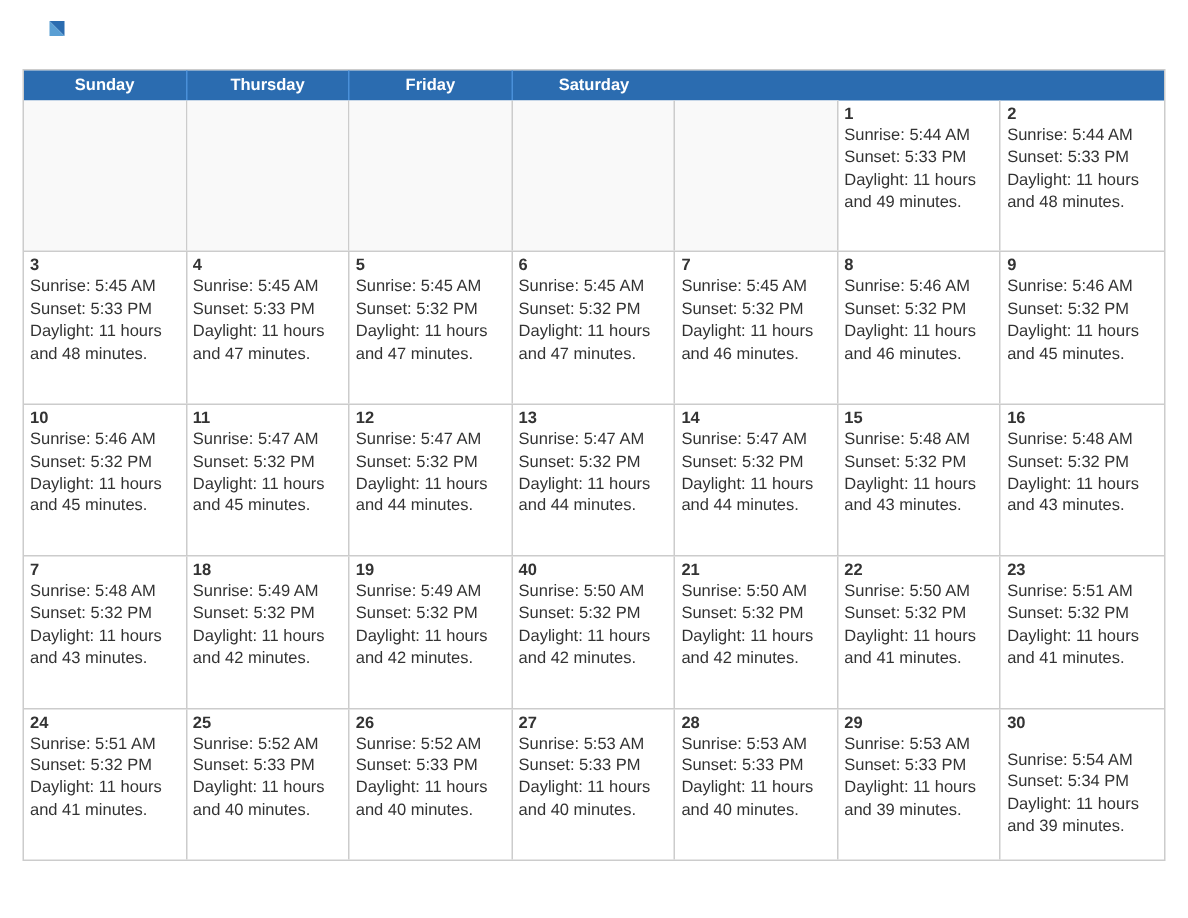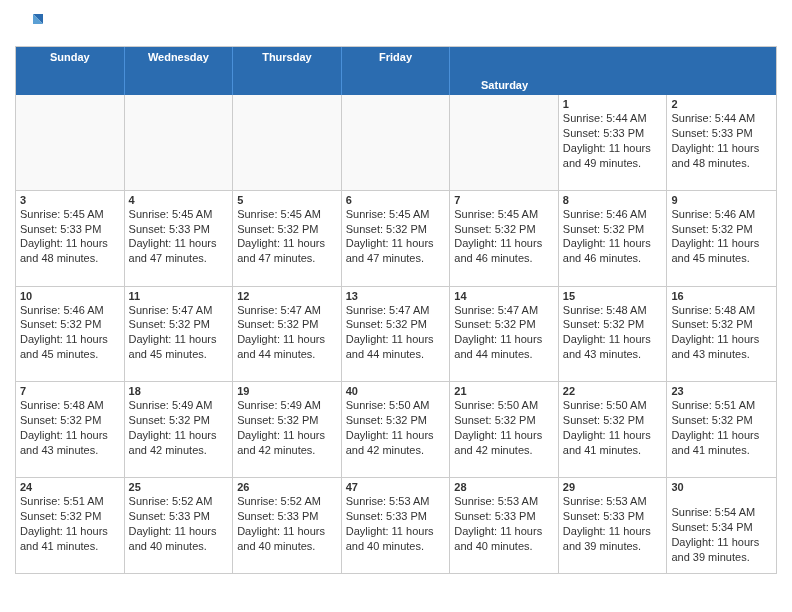--- a/index.html
+++ b/index.html
@@ -72,21 +72,21 @@
       background: #2b6cb0;
     }
     .cal-header-cell {
       color: #fff;
       font-size: 11px;
       font-weight: bold;
       text-align: center;
       padding: 4px 2px;
       border-right: 1px solid #4a90d9;
     }
-    .cal-header-cell:last-child { border-right: none; margin-top: 28px; }
+    .cal-header-cell:last-child { border-right: none; }
     .cal-body {
       flex: 1;
       display: flex;
       flex-direction: column;
     }
     .cal-row {
       display: grid;
       grid-template-columns: repeat(7, 1fr);
       flex: 1;
       border-top: 1px solid #ccc;
@@ -133,21 +133,20 @@
     </div>
     <div class="title-area">
       <div class="month-title"></div>
       <div class="location"></div>
     </div>
   </div>
 
   <div class="calendar">
     <div class="cal-header">
     <div class="cal-header-cell">Sunday</div>
-        <div class="cal-header-cell">Wednesday</div>
         <div class="cal-header-cell">Thursday</div>
         <div class="cal-header-cell">Friday</div>
         <div class="cal-header-cell">Saturday</div>
       </div>
     <div class="cal-body">
     <div class="cal-row">
           <div class="cal-cell empty"></div>
           <div class="cal-cell empty"></div>
           <div class="cal-cell empty"></div>
           <div class="cal-cell empty"></div>
@@ -336,21 +335,21 @@
 and 40 minutes.</div>
           </div>
           <div class="cal-cell">
             <span class="day-num">26</span>
             <div class="day-info" style="white-space: pre-line;">Sunrise: 5:52 AM
 Sunset: 5:33 PM
 Daylight: 11 hours
 and 40 minutes.</div>
           </div>
           <div class="cal-cell">
-            <span class="day-num">47</span>
+            <span class="day-num">27</span>
             <div class="day-info" style="white-space: pre-line;">Sunrise: 5:53 AM
 Sunset: 5:33 PM
 Daylight: 11 hours
 and 40 minutes.</div>
           </div>
           <div class="cal-cell">
             <span class="day-num">28</span>
             <div class="day-info" style="white-space: pre-line;">Sunrise: 5:53 AM
 Sunset: 5:33 PM
 Daylight: 11 hours

